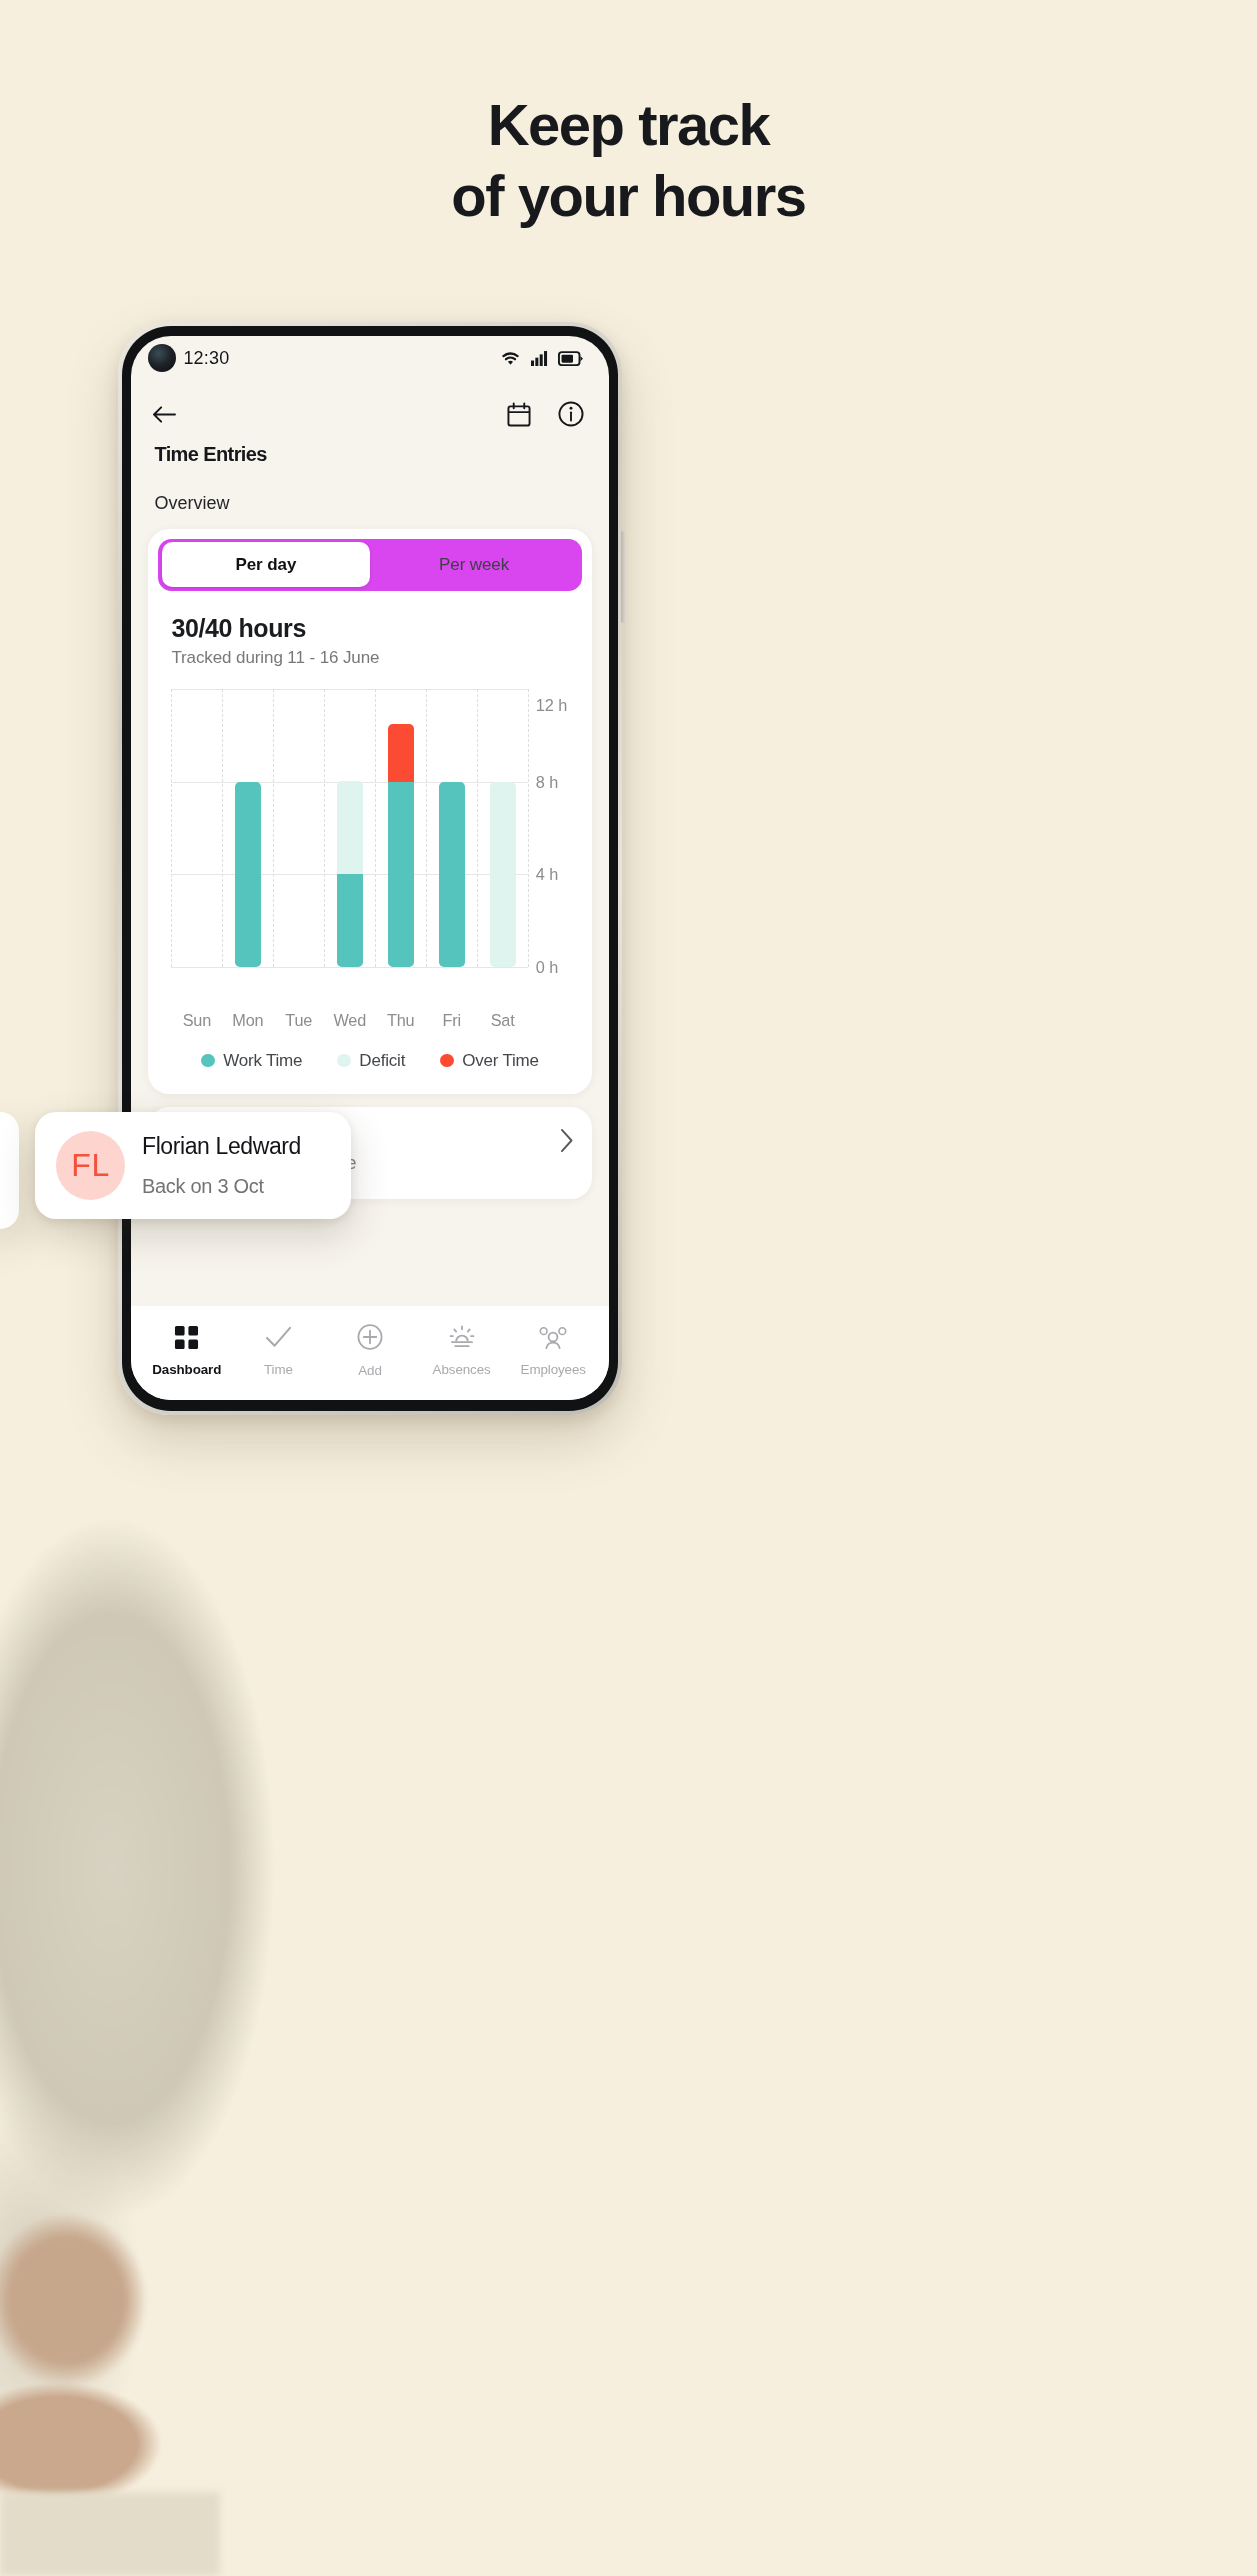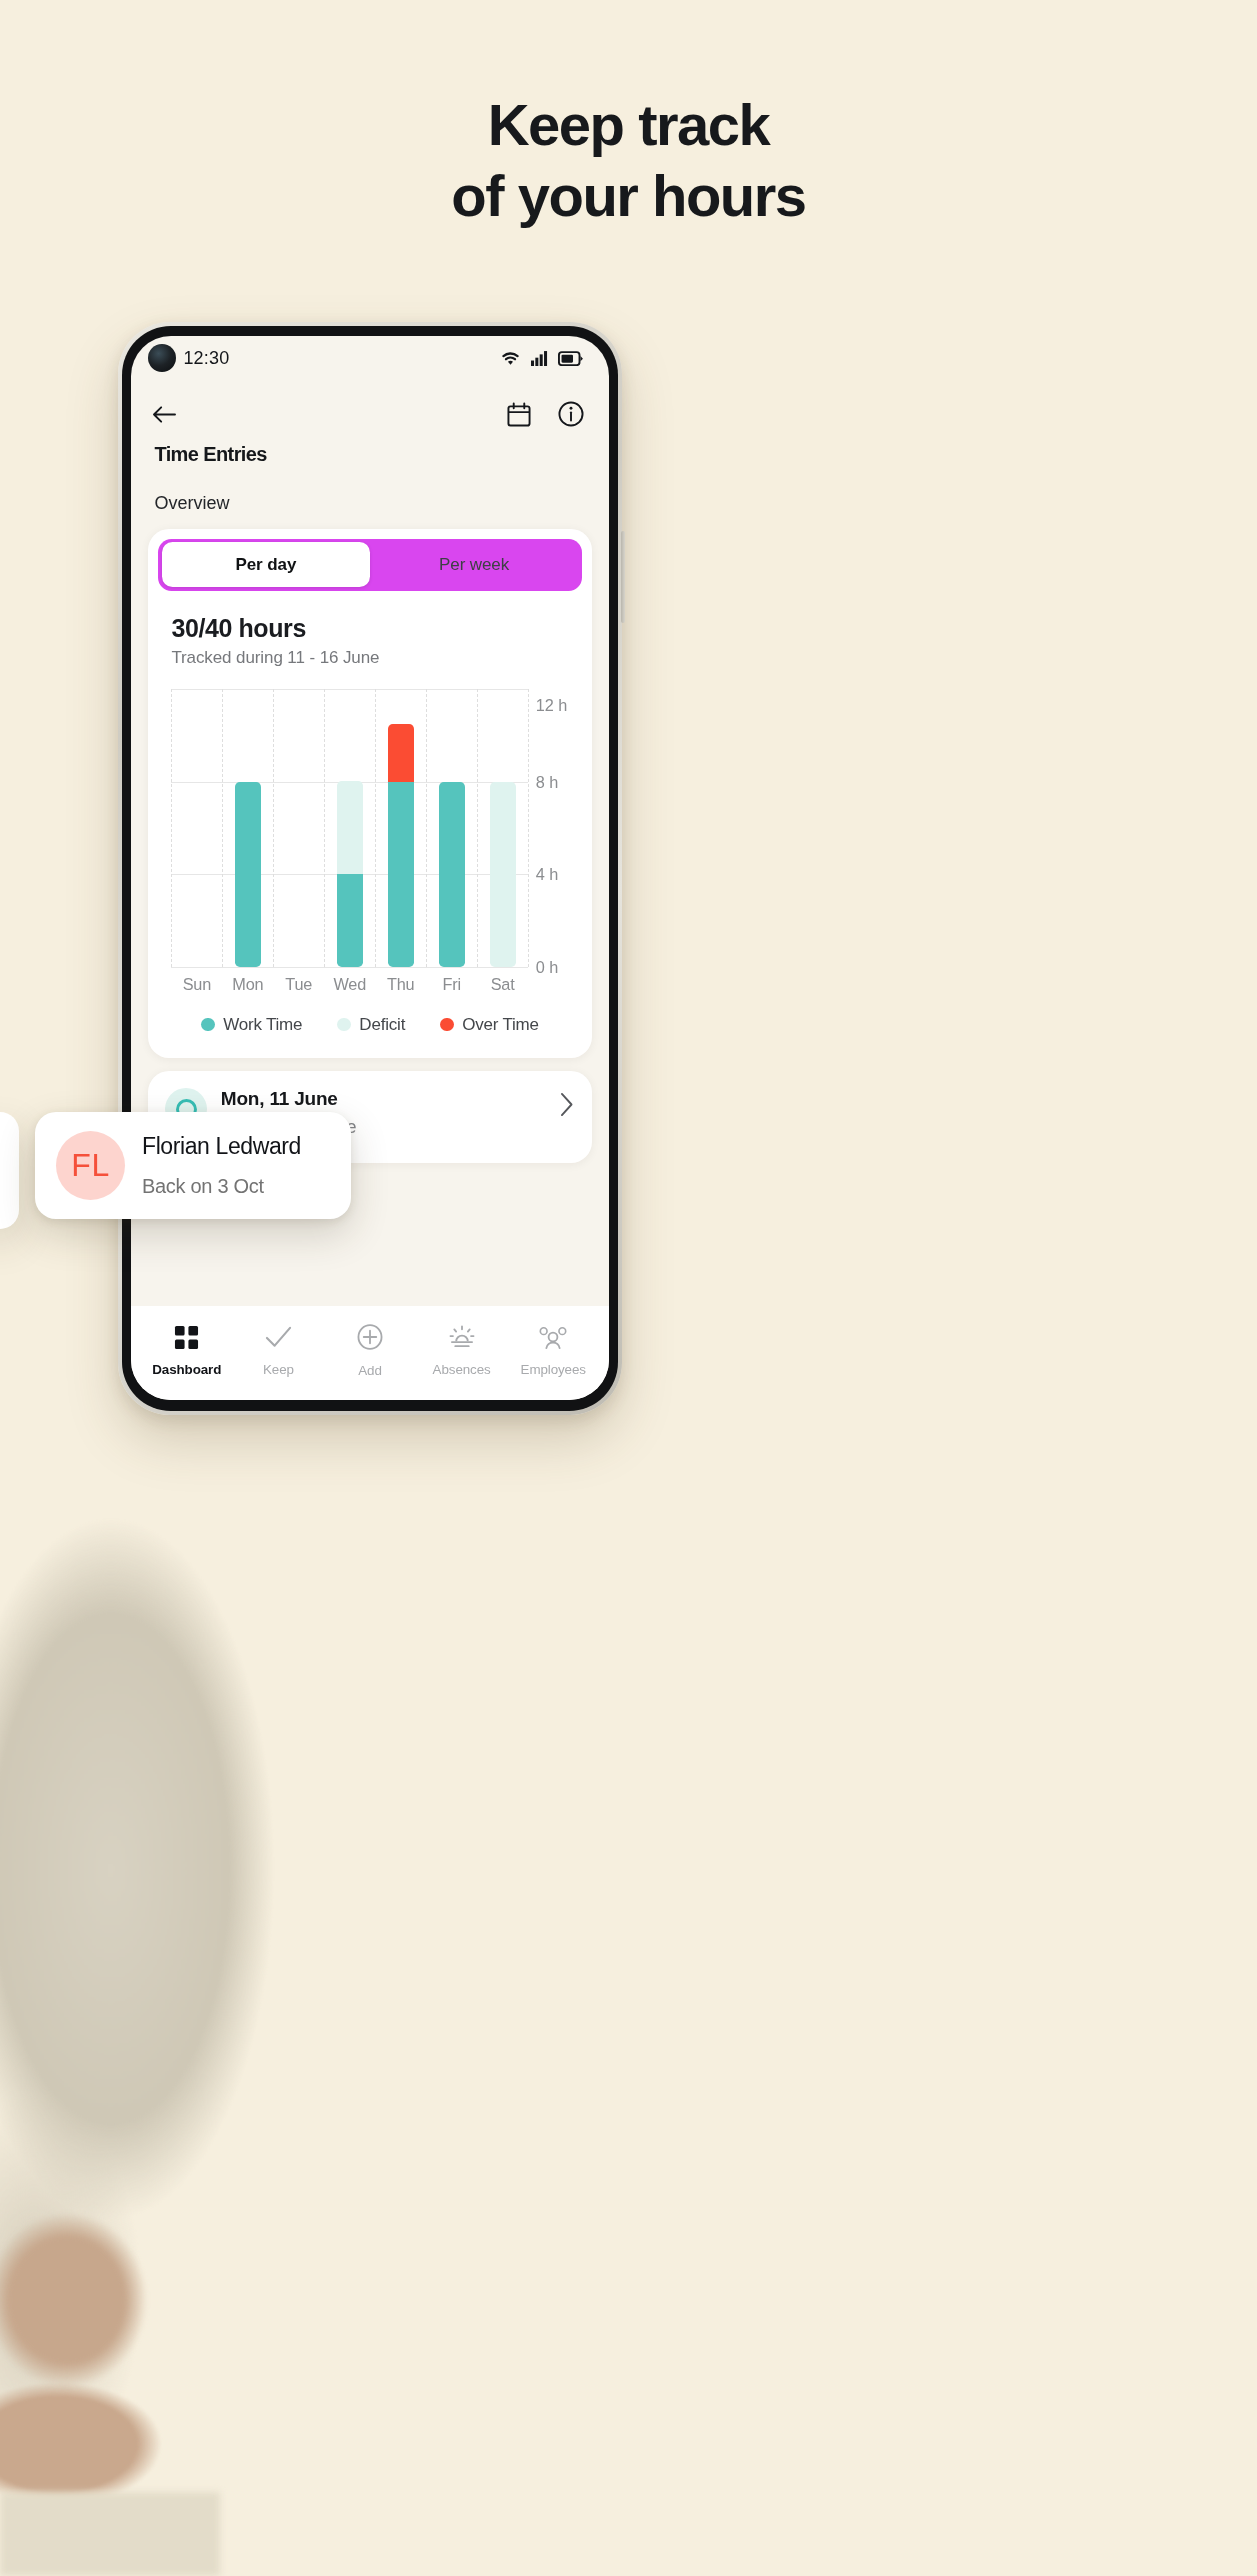--- a/index.html
+++ b/index.html
@@ -183,21 +183,21 @@
   .ytick {
     position:absolute; left:7.7px;
     font-size:16.3px; color:#8b8d90;
     transform:translateY(-50%);
     white-space:nowrap;
   }
   .xaxis {
     display:flex; padding:7.7px 9.6px 0 23px;
   }
   .xaxis .xspace { width:54px; flex:none; }
-  .xlabels { flex:1; display:flex; }
+  .xlabels { flex:1; display:flex;margin-top:36px; }
   .xlabel {
     flex:1; text-align:center;
     font-size:16.3px; color:#8b8d90; letter-spacing:-0.2px;
   }
 
   .legend {
     display:flex; justify-content:center; gap:35px;
     padding:21px 0 23px 0;
   }
   .lg { display:flex; align-items:center; gap:8.6px; }
@@ -484,21 +484,21 @@
           </span>
           <span class="nav-lbl">Dashboard</span>
         </div>
 
         <div class="nav-item">
           <span>
             <svg width="27" height="25" viewBox="0 0 28 26">
               <path d="M2 13.5l8 8L26 3" stroke="#a8aaad" stroke-width="2.2" fill="none" stroke-linecap="round" stroke-linejoin="round"></path>
             </svg>
           </span>
-          <span class="nav-lbl">Keep</span>
+          <span class="nav-lbl">Time</span>
         </div>
 
         <div class="nav-item">
           <span>
             <svg width="26" height="26" viewBox="0 0 27 27">
               <ellipse cx="13.5" cy="13.5" rx="12" ry="12.3" stroke="#a8aaad" stroke-width="1.9" fill="none"></ellipse>
               <path d="M13.5 7v13M7 13.5h13" stroke="#a8aaad" stroke-width="1.9" stroke-linecap="round"></path>
             </svg>
           </span>
           <span class="nav-lbl">Add</span>

